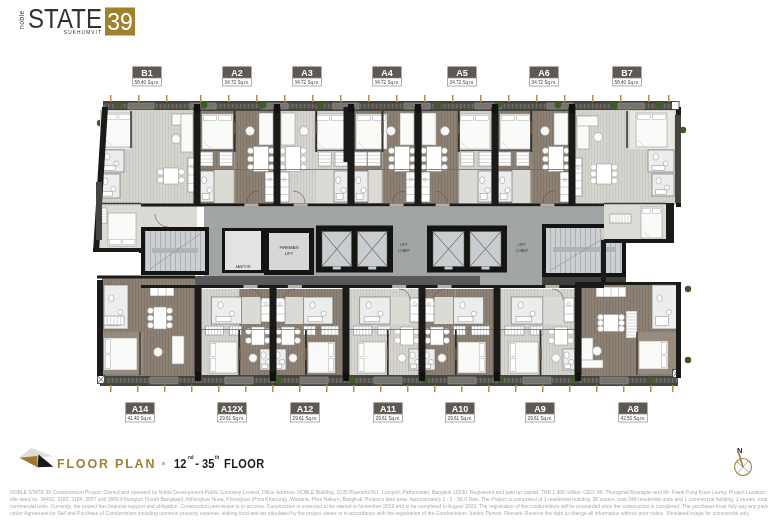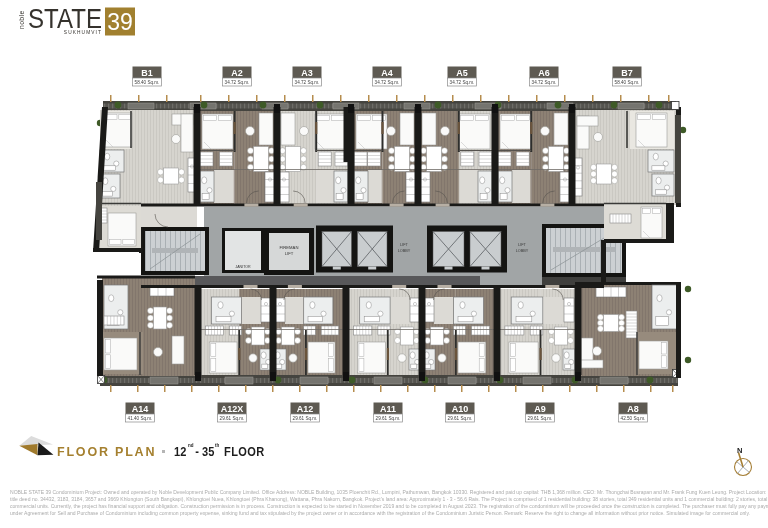--- a/index.html
+++ b/index.html
@@ -1093,21 +1093,21 @@
       </g>
 
 <g>
         <rect x="618.5" y="402.5" width="29" height="11.5" fill="#5e5a52"></rect>
 <text x="633" y="411.8" font-size="9" font-weight="bold" fill="#fff" text-anchor="middle">A8</text>
 <rect x="618.5" y="414" width="29" height="8" fill="#fff" stroke="#8a8a8a" stroke-width="0.7"></rect>
 <text x="633" y="420" font-size="4.6" fill="#3c3c3c" text-anchor="middle">42.50 Sq.m.</text>
       </g>
 </svg></div>
 
-<div class="abs" style="left:0;top:428px;width:768px;height:40px;">
+<div class="abs" style="left:0;top:440px;width:768px;height:40px;">
 <svg width="768" height="40" viewBox="0 0 768 40">
 
 <g>
 <polygon points="19.3,17.7 31.2,8 53,16.5" fill="#dcdcdc"></polygon>
 <polygon points="19.3,17.7 37.5,16 37.5,27.3" fill="#a07a2c"></polygon>
 <polygon points="37.5,27.3 53.4,26.7 38.5,14.5" fill="#1a1a1a"></polygon>
 </g>
 
 <text x="57" y="28" font-size="12.5" font-weight="bold" fill="#a5802f" letter-spacing="1.8">FLOOR PLAN</text>
 

